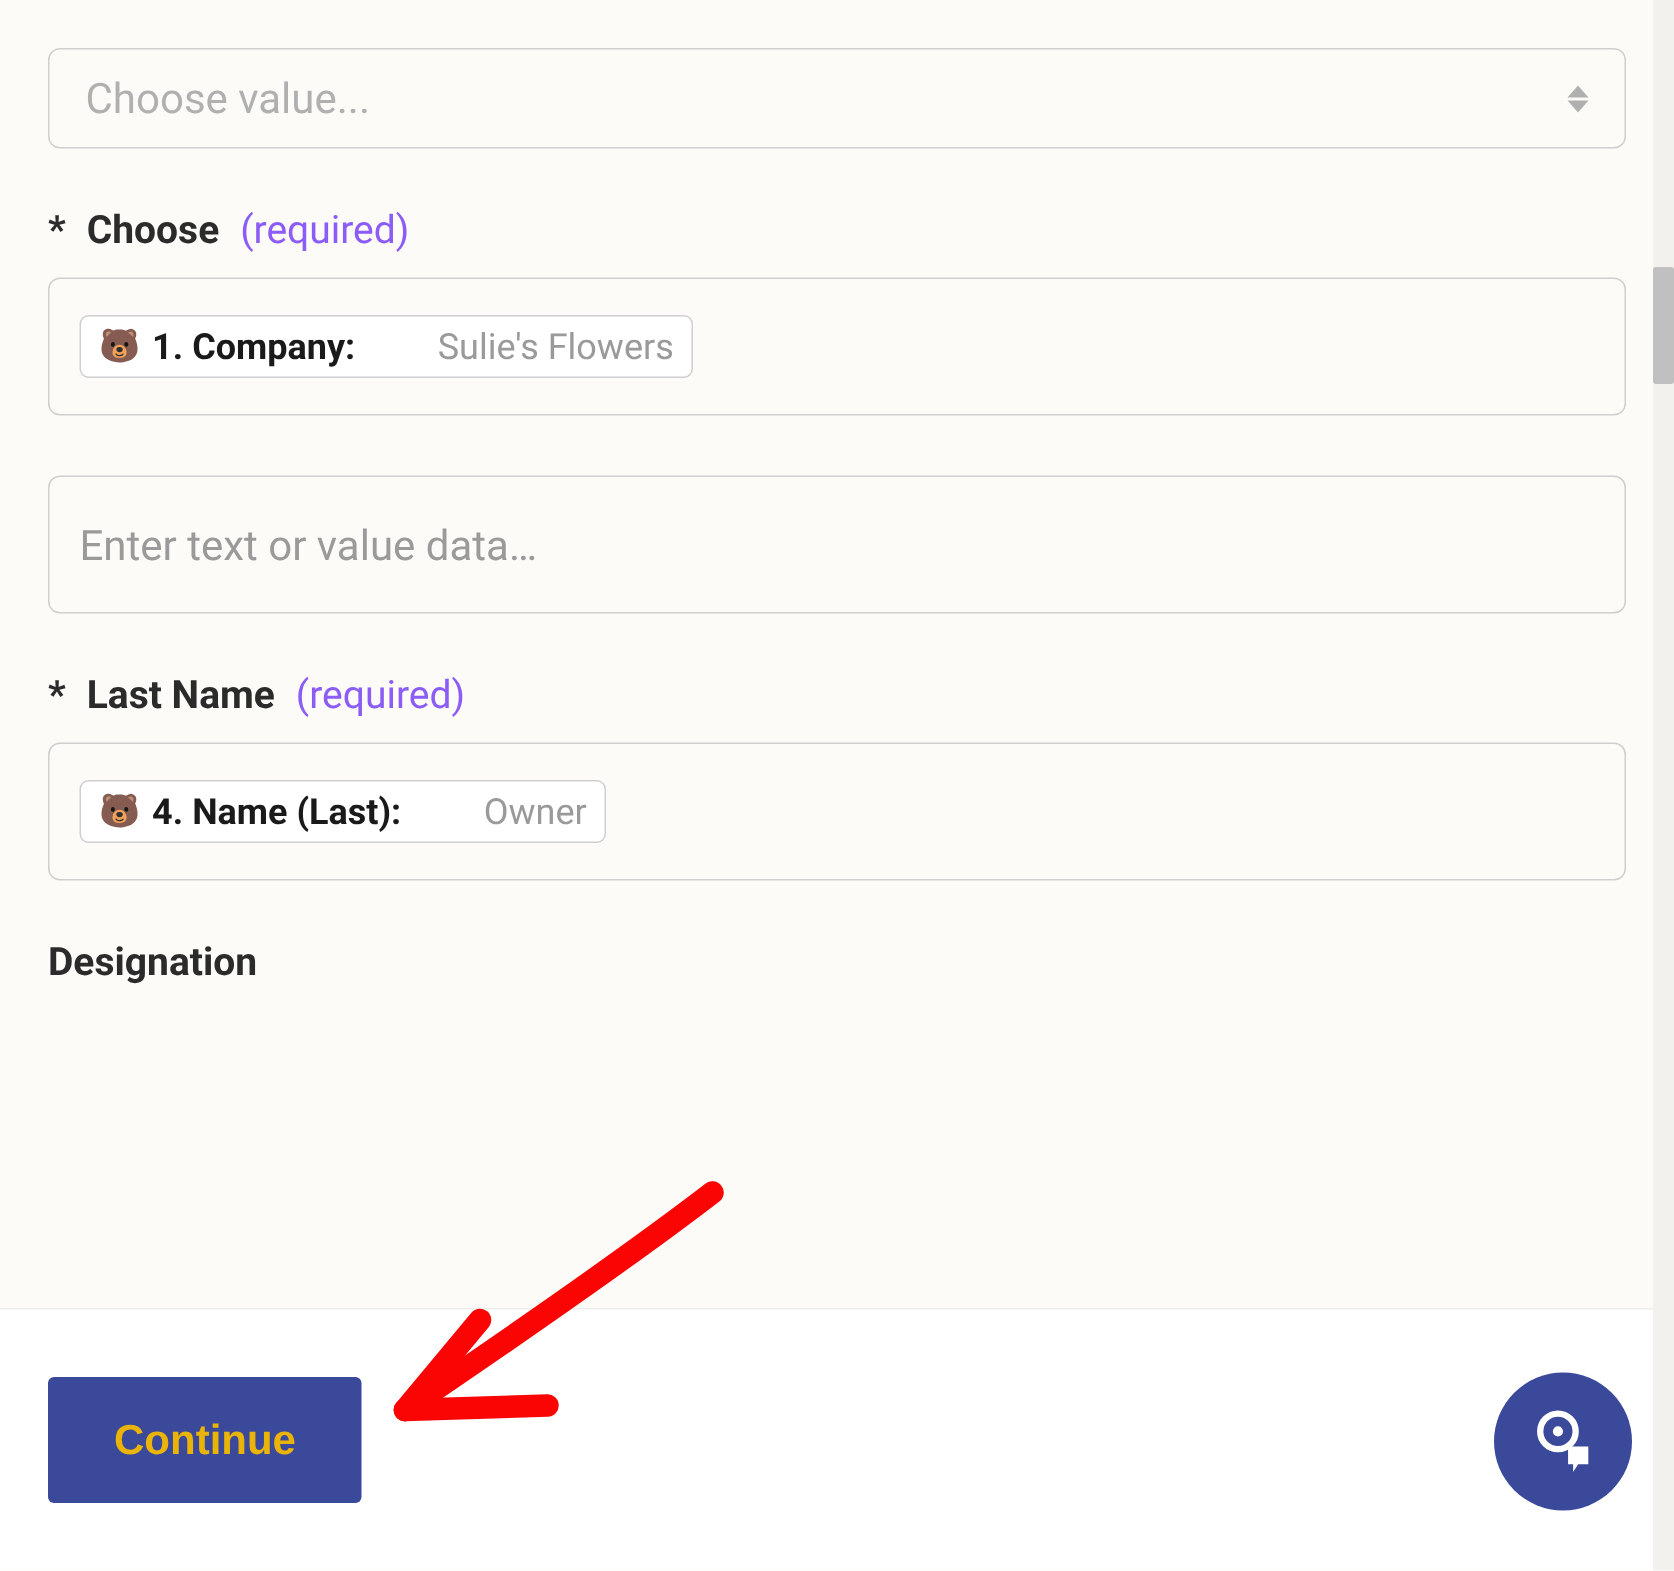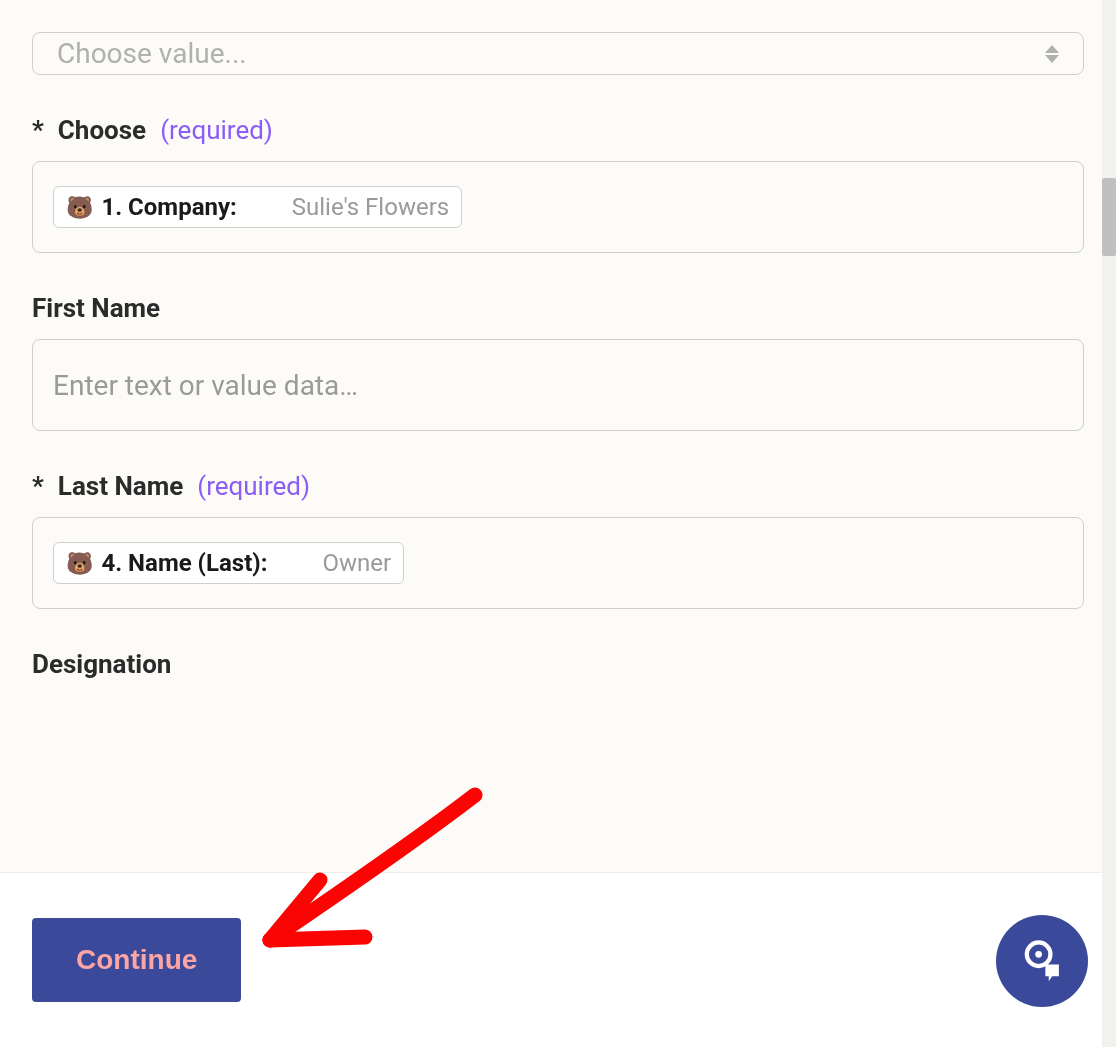--- a/index.html
+++ b/index.html
@@ -33,21 +33,21 @@
     .required-text {
       font-weight: 400;
       color: #8b5cf6;
       font-size: 26px;
     }
     .select-field {
       width: 100%;
       border: 1px solid #cfcfcf;
       border-radius: 8px;
       background: #fcfbf7;
-      padding: 4px 24px;
+      padding: 16px 24px;
       font-size: 28px;
       color: #b0b0b0;
       display: flex;
       align-items: center;
       justify-content: space-between;
       cursor: pointer;
     }
     .chevron-updown {
       display: flex;
       flex-direction: column;
@@ -115,21 +115,21 @@
       right: 0;
       height: 175px;
       background: #ffffff;
       border-top: 1px solid #ededed;
       display: flex;
       align-items: center;
       padding: 0 32px;
     }
     .continue-button {
       background: #3b499a;
-      color: #fca5a5;
+      color: #eab308;
       border: none;
       font-size: 28px;
       font-weight: 700;
       padding: 26px 44px;
       border-radius: 4px;
       cursor: pointer;
     }
     .fab {
       position: absolute;
       right: 28px;
@@ -196,23 +196,20 @@
     <div class="input-field tall">
       <span class="pill">
         <span class="pill-icon">🐻</span>
         <span class="pill-key">1. Company:</span>
         <span class="pill-value">Sulie's Flowers</span>
       </span>
     </div>
   </div>
 
   <div class="field-group">
-    <div class="field-label">
-      <span>First Name</span>
-    </div>
     <div class="input-field tall">
       <span class="input-placeholder">Enter text or value data…</span>
     </div>
   </div>
 
   <div class="field-group">
     <div class="field-label">
       <span>*</span>
       <span>Last Name</span>
       <span class="required-text">(required)</span>

